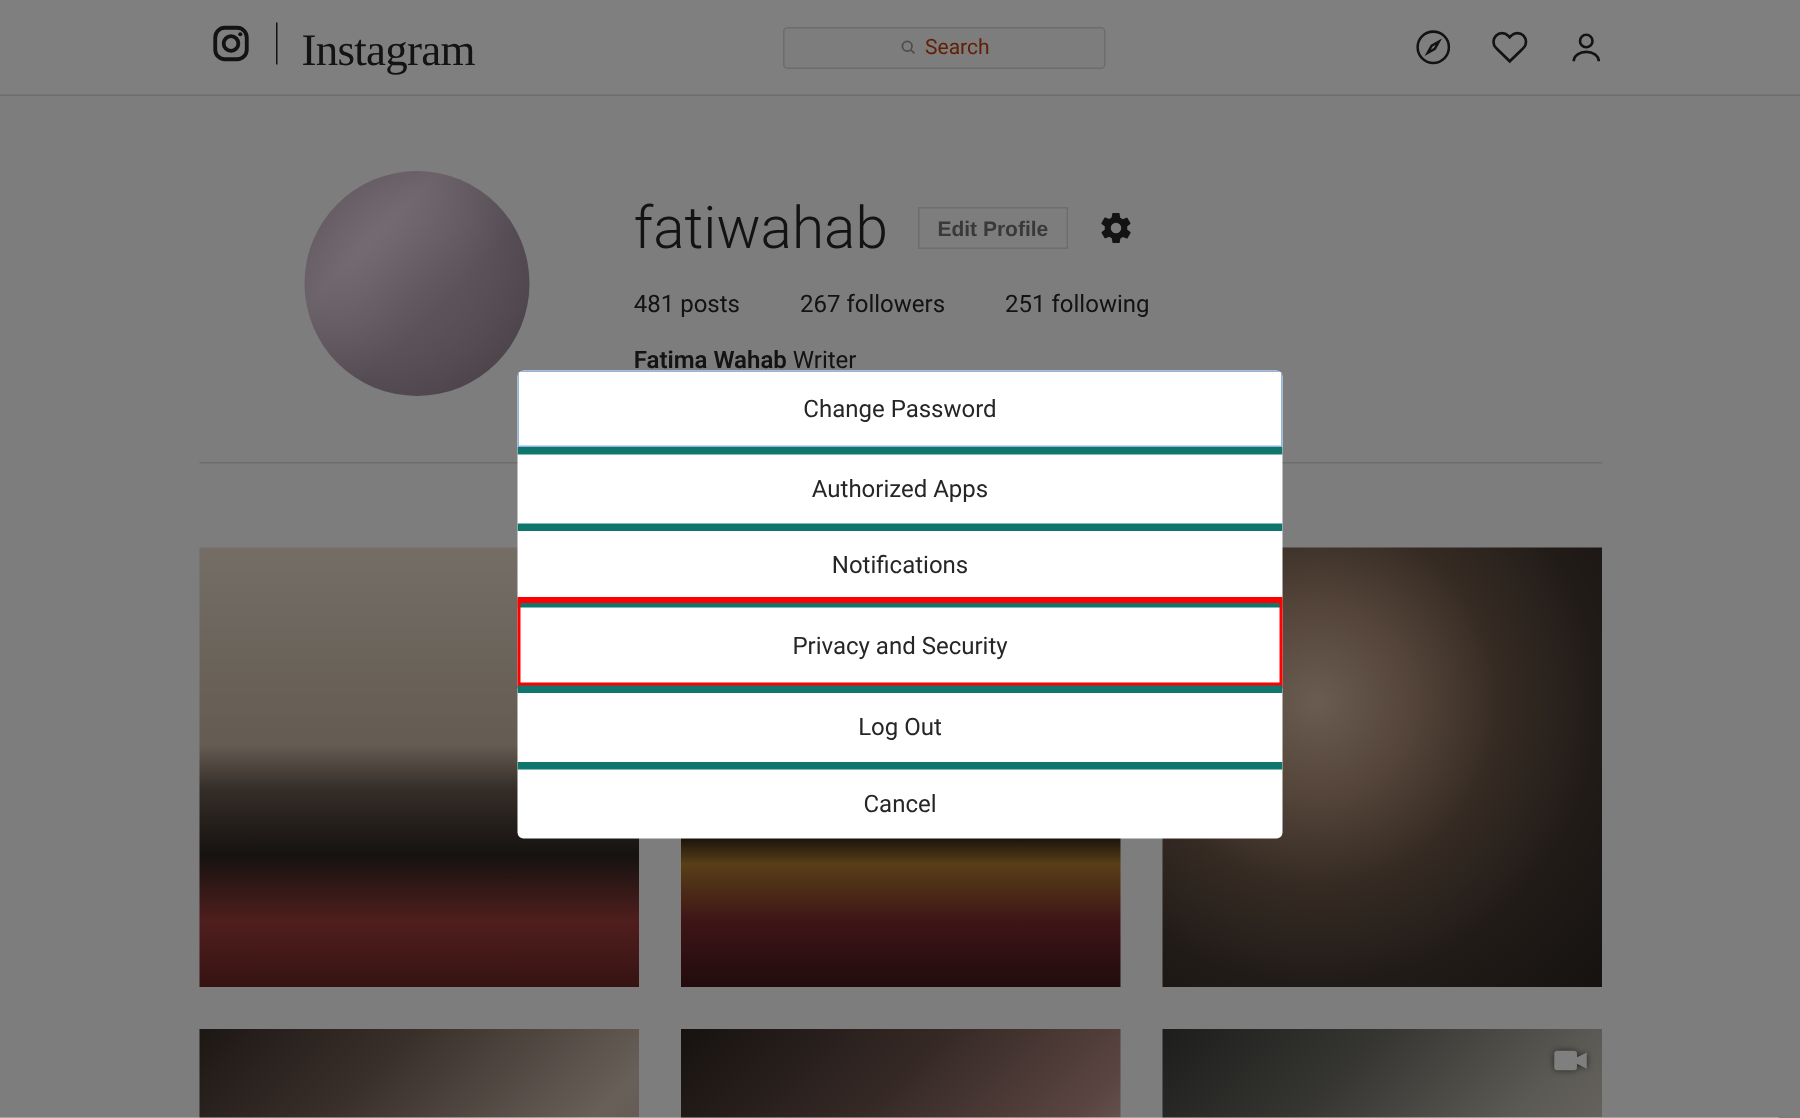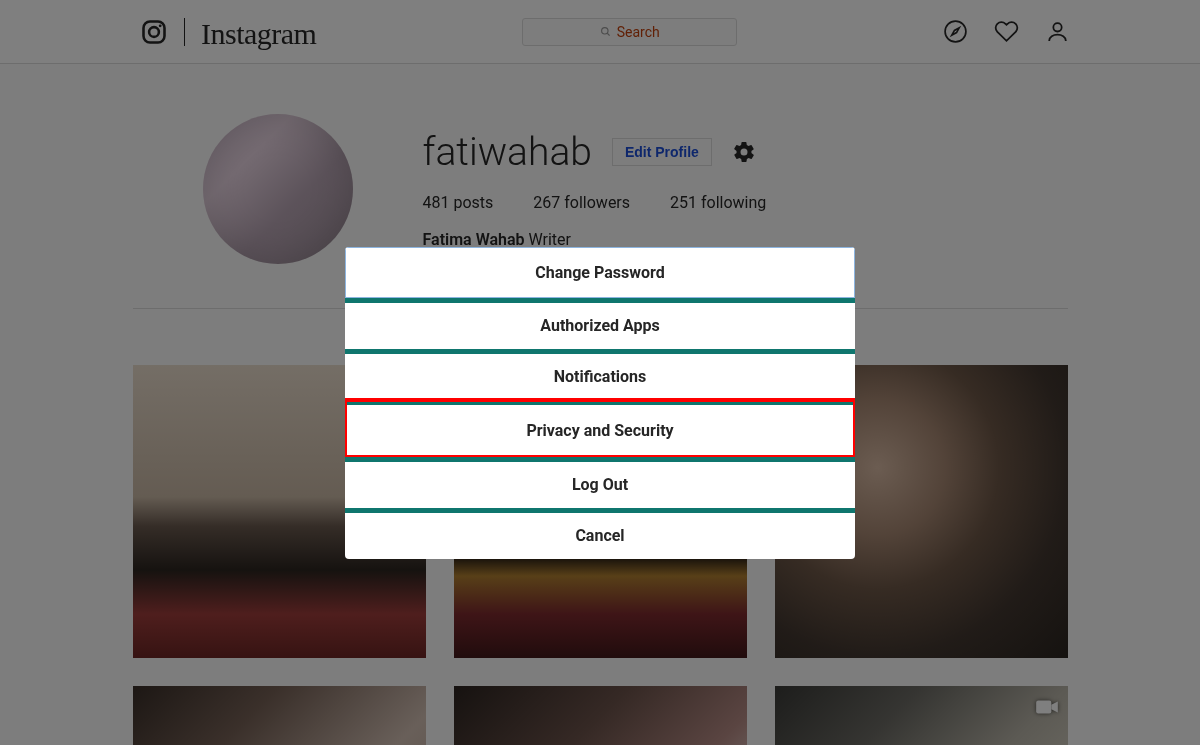--- a/index.html
+++ b/index.html
@@ -15,21 +15,21 @@
   
   .header {
     height: 64px;
     border-bottom: 1px solid #dbdbdb;
     background: #fff;
     display: flex;
     align-items: center;
     justify-content: space-between;
     padding: 0 130px 0 140px;
   }
-  .header-left { display: flex; align-items: center; gap: 16px; }
+  .header-left { display: flex; gap: 16px; }
   .logo-divider { width: 1px; height: 28px; background: #262626; }
   .wordmark {
     font-family: "Brush Script MT", "Segoe Script", cursive;
     font-size: 30px;
     font-weight: 500;
     letter-spacing: -0.5px;
     transform: translateY(2px);
   }
   .search-box {
     width: 215px;
@@ -53,21 +53,21 @@
   .avatar {
     width: 150px; height: 150px; border-radius: 50%;
     background: linear-gradient(135deg, #d8c5d6 0%, #ead6e4 30%, #b9a6b5 60%, #9e8f9a 100%);
     box-shadow: inset 0 0 40px rgba(0,0,0,0.15);
   }
   .profile-info { flex: 1; display: flex; flex-direction: column; gap: 18px; }
   .username-row { display: flex; align-items: center; gap: 20px; }
   .username { font-size: 39px; font-weight: 300; color: #262626; }
   .edit-btn {
     border: 1px solid #dbdbdb; background: transparent; border-radius: 0;
-    padding: 5px 12px; font-size: 14px; font-weight: 600; color: #1d4ed8;
+    padding: 5px 12px; font-size: 14px; font-weight: 600; color: #737373;
   }
   .stats-row { display: flex; gap: 40px; font-size: 16px; }
   .stats-row .num { font-weight: 400; }
   .bio-row { font-size: 16px; }
   .bio-row .name { font-weight: 600; }
   
   .tabs-divider { border-top: 1px solid #dbdbdb; position: relative; height: 1px; }
   .tab-active-mark {
     position: absolute; top: -1px; left: 50%; transform: translateX(-50%);
     width: 38px; height: 1px; background: #262626;
@@ -89,21 +89,20 @@
   .cell6 { background: linear-gradient(135deg, #3b3b38 0%, #6b6a64 25%, #b8b4a8 50%, #d9d4c6 70%, #9e9a8e 100%); }
   .video-badge {
     position: absolute; top: 8px; right: 8px; color: #fff;
     filter: drop-shadow(0 0 2px rgba(0,0,0,0.6));
   }
   
   .overlay {
     position: absolute; inset: 0; background: rgba(0,0,0,0.5);
     display: flex; align-items: center; justify-content: center;
     padding-top: 60px;
-    font-weight: bold;
   }
   .modal {
     width: 510px;
     background: #fff;
     border-radius: 4px;
     overflow: hidden;
   }
   .modal-item {
     height: 51px;
     border-top: 5px solid #0f766e;

